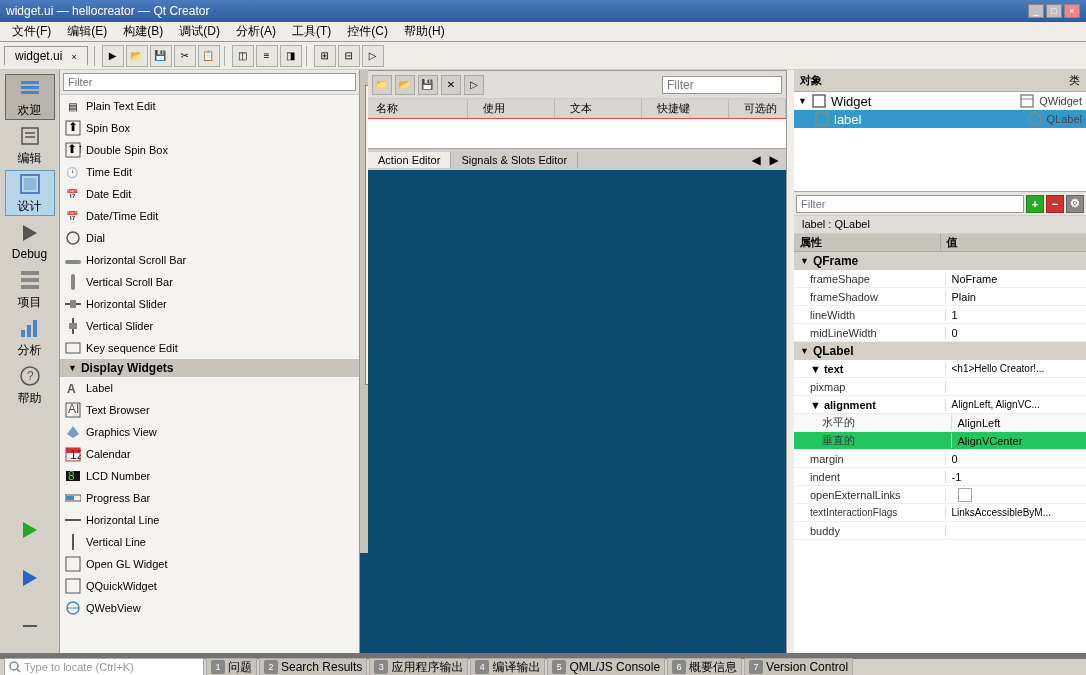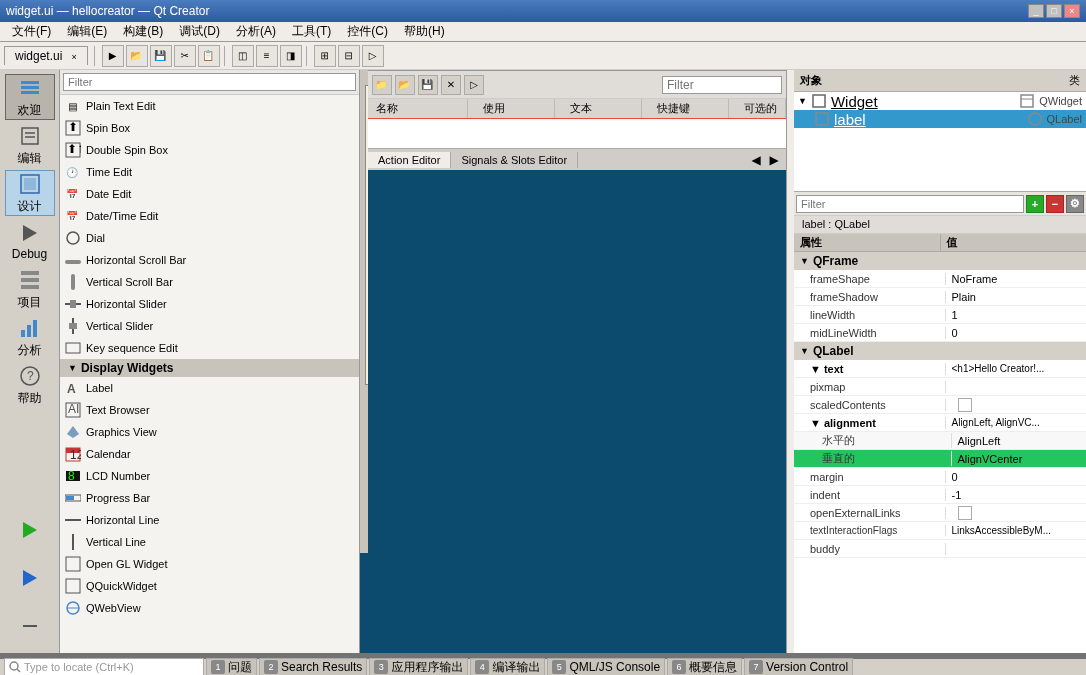--- a/index.html
+++ b/index.html
@@ -298,21 +298,21 @@
     .obj-tree-item {
       display: flex;
       align-items: center;
       padding: 2px 4px;
       cursor: pointer;
       height: 18px;
     }
     .obj-tree-item.selected { background: #3399cc; color: white; }
     .obj-arrow { margin-right: 4px; font-size: 9px; }
     .obj-icon { width: 16px; height: 16px; margin-right: 4px; display: flex; align-items: center; justify-content: center; }
-    .obj-name { font-size: 15px; flex: 1; text-decoration: underline; }
+    .obj-name { font-size: 13px; flex: 1; }
     .obj-class { font-size: 11px; color: #444; }
 
     
     .prop-filter-bar {
       height: 24px;
       background: #e8e4de;
       display: flex;
       align-items: center;
       padding: 2px;
       border-bottom: 1px solid #ccc;
@@ -903,26 +903,20 @@
       </div>
       <div class="prop-row">
         <div class="prop-name bold">▼ text</div>
         <div class="prop-value" style="font-size:10px;">&lt;h1&gt;Hello Creator!...</div>
       </div>
       <div class="prop-row">
         <div class="prop-name">pixmap</div>
         <div class="prop-value"></div>
       </div>
       <div class="prop-row">
-        <div class="prop-name">scaledContents</div>
-        <div class="prop-value">
-            <div class="prop-checkbox"></div>
-          </div>
-      </div>
-      <div class="prop-row">
         <div class="prop-name bold">▼ alignment</div>
         <div class="prop-value" style="font-size:10px;">AlignLeft, AlignVC...</div>
       </div>
       <div class="prop-row" style="background:#f8f8f8;">
         <div class="prop-name" style="padding-left:28px;">水平的</div>
         <div class="prop-value">AlignLeft</div>
       </div>
       <div class="prop-row" style="background:#22c55e;">
         <div class="prop-name" style="padding-left:28px;">垂直的</div>
         <div class="prop-value">AlignVCenter</div>

